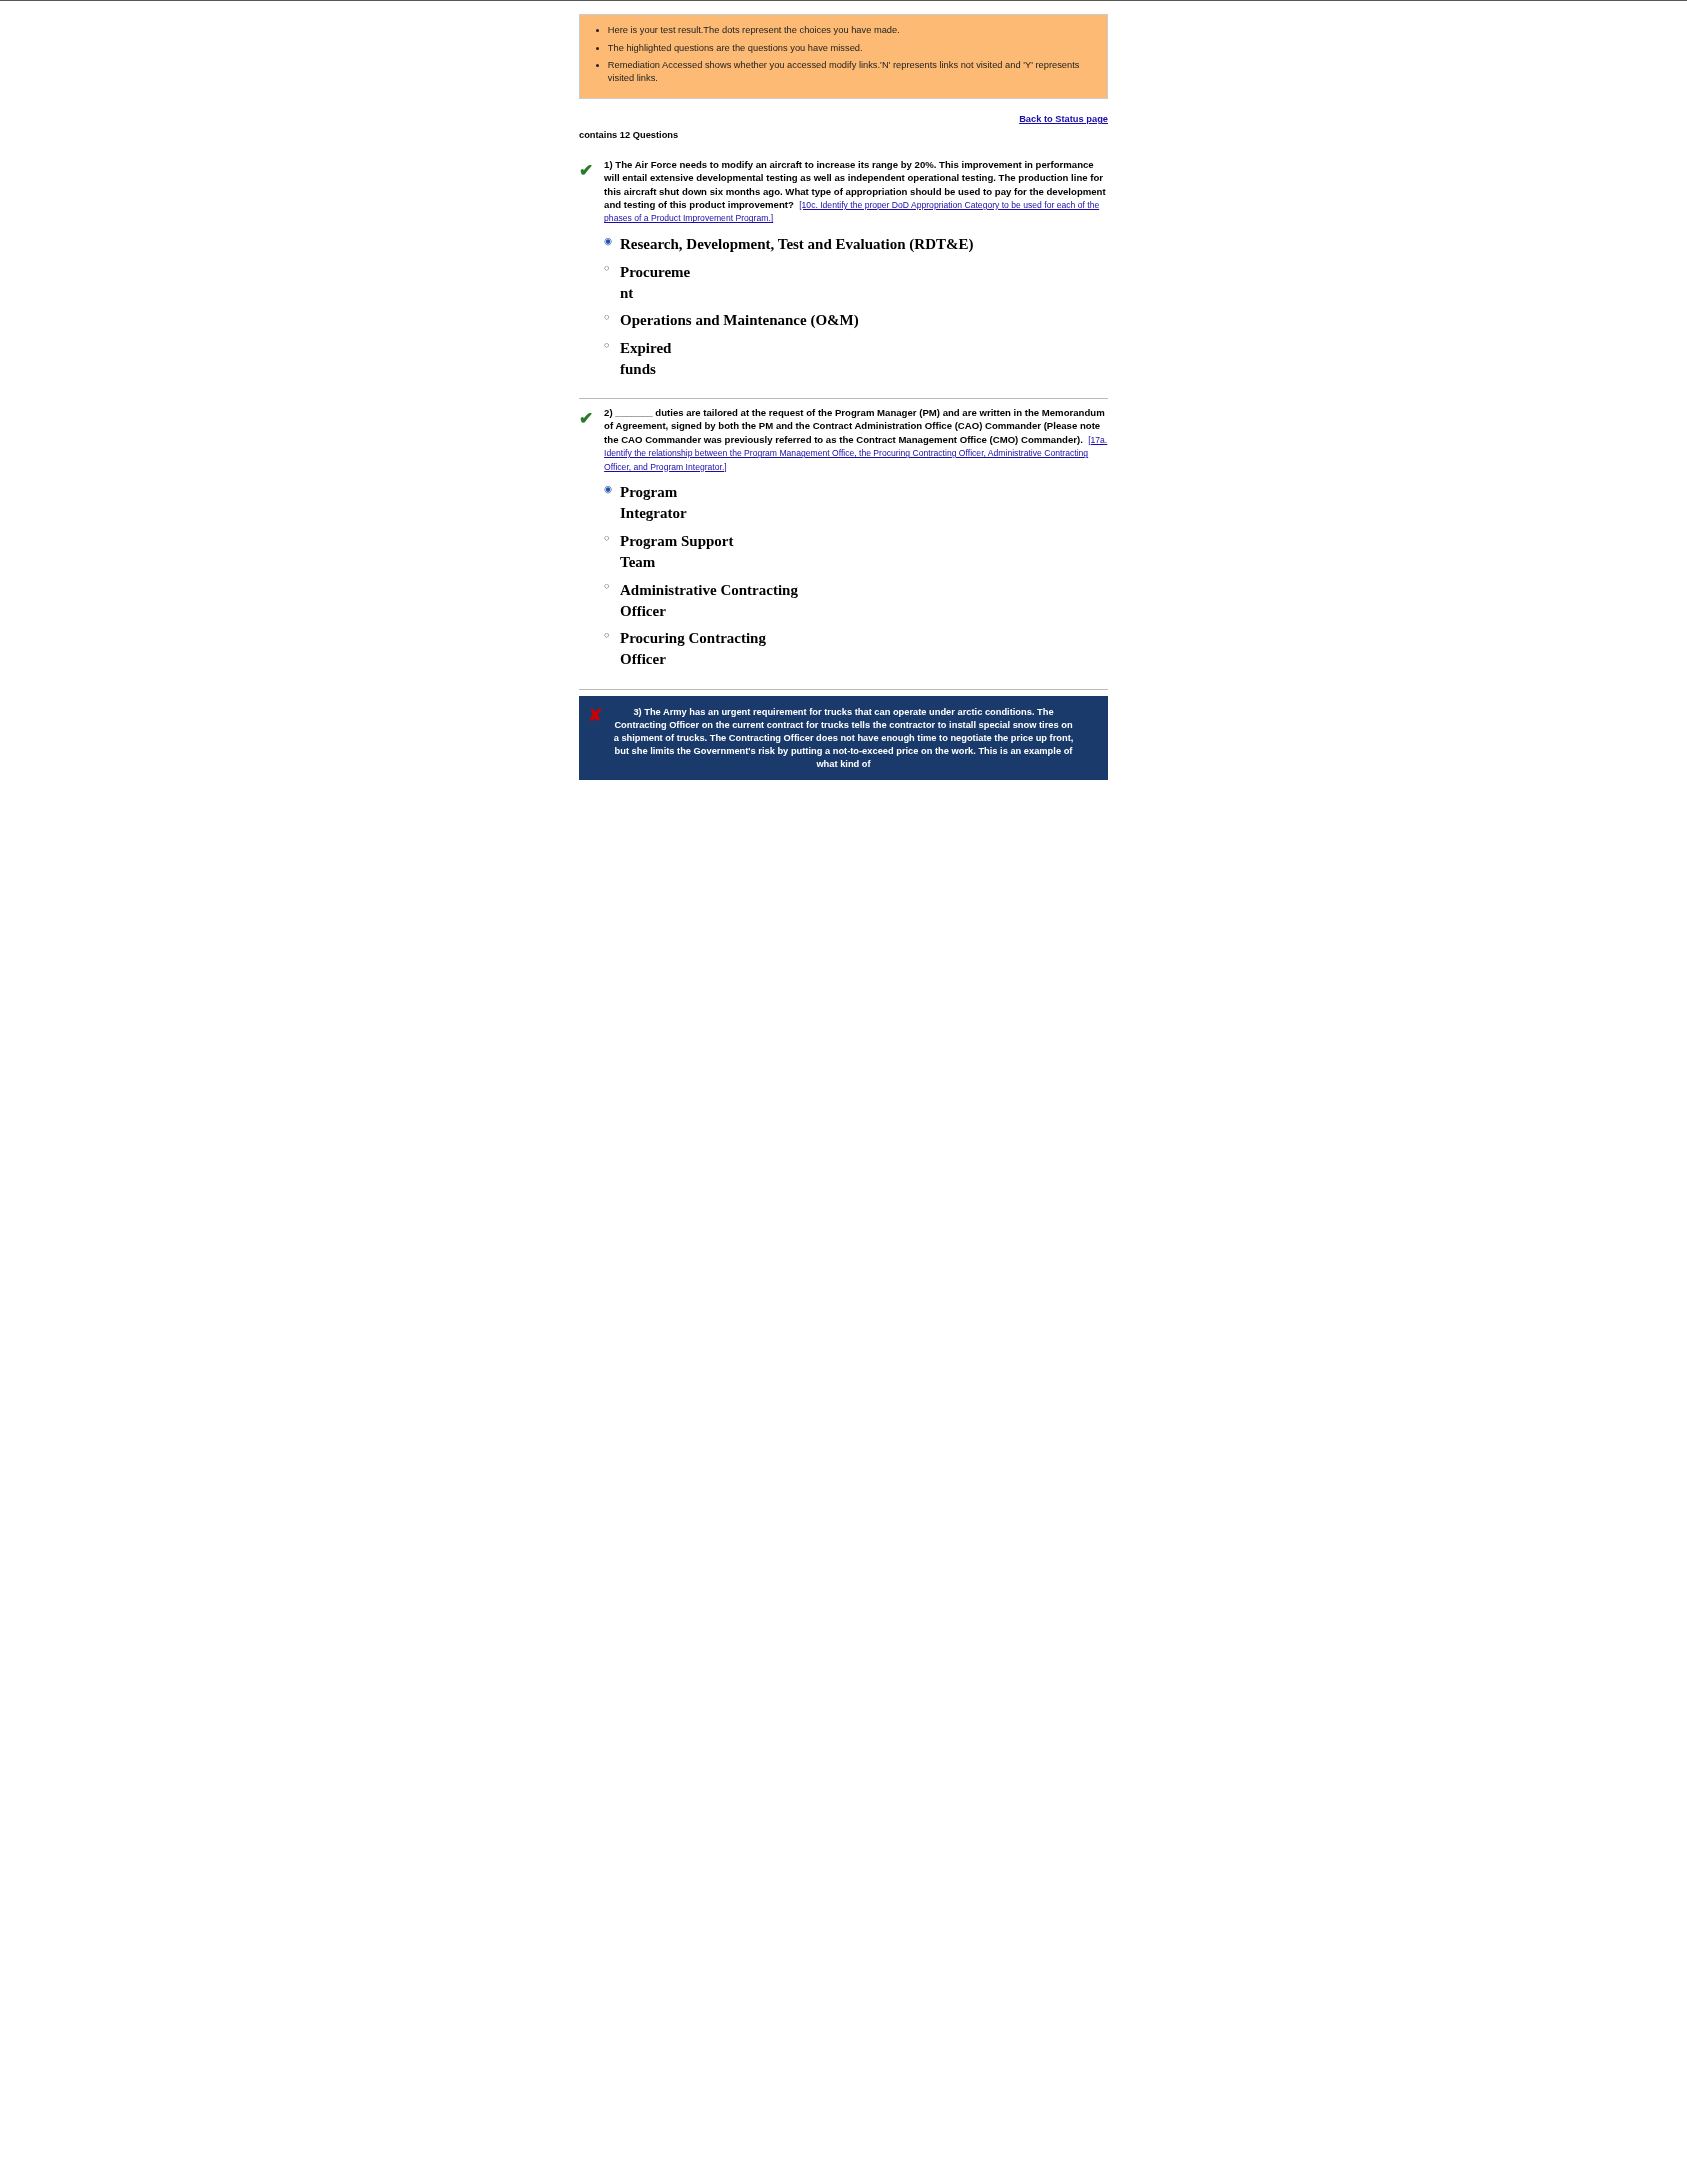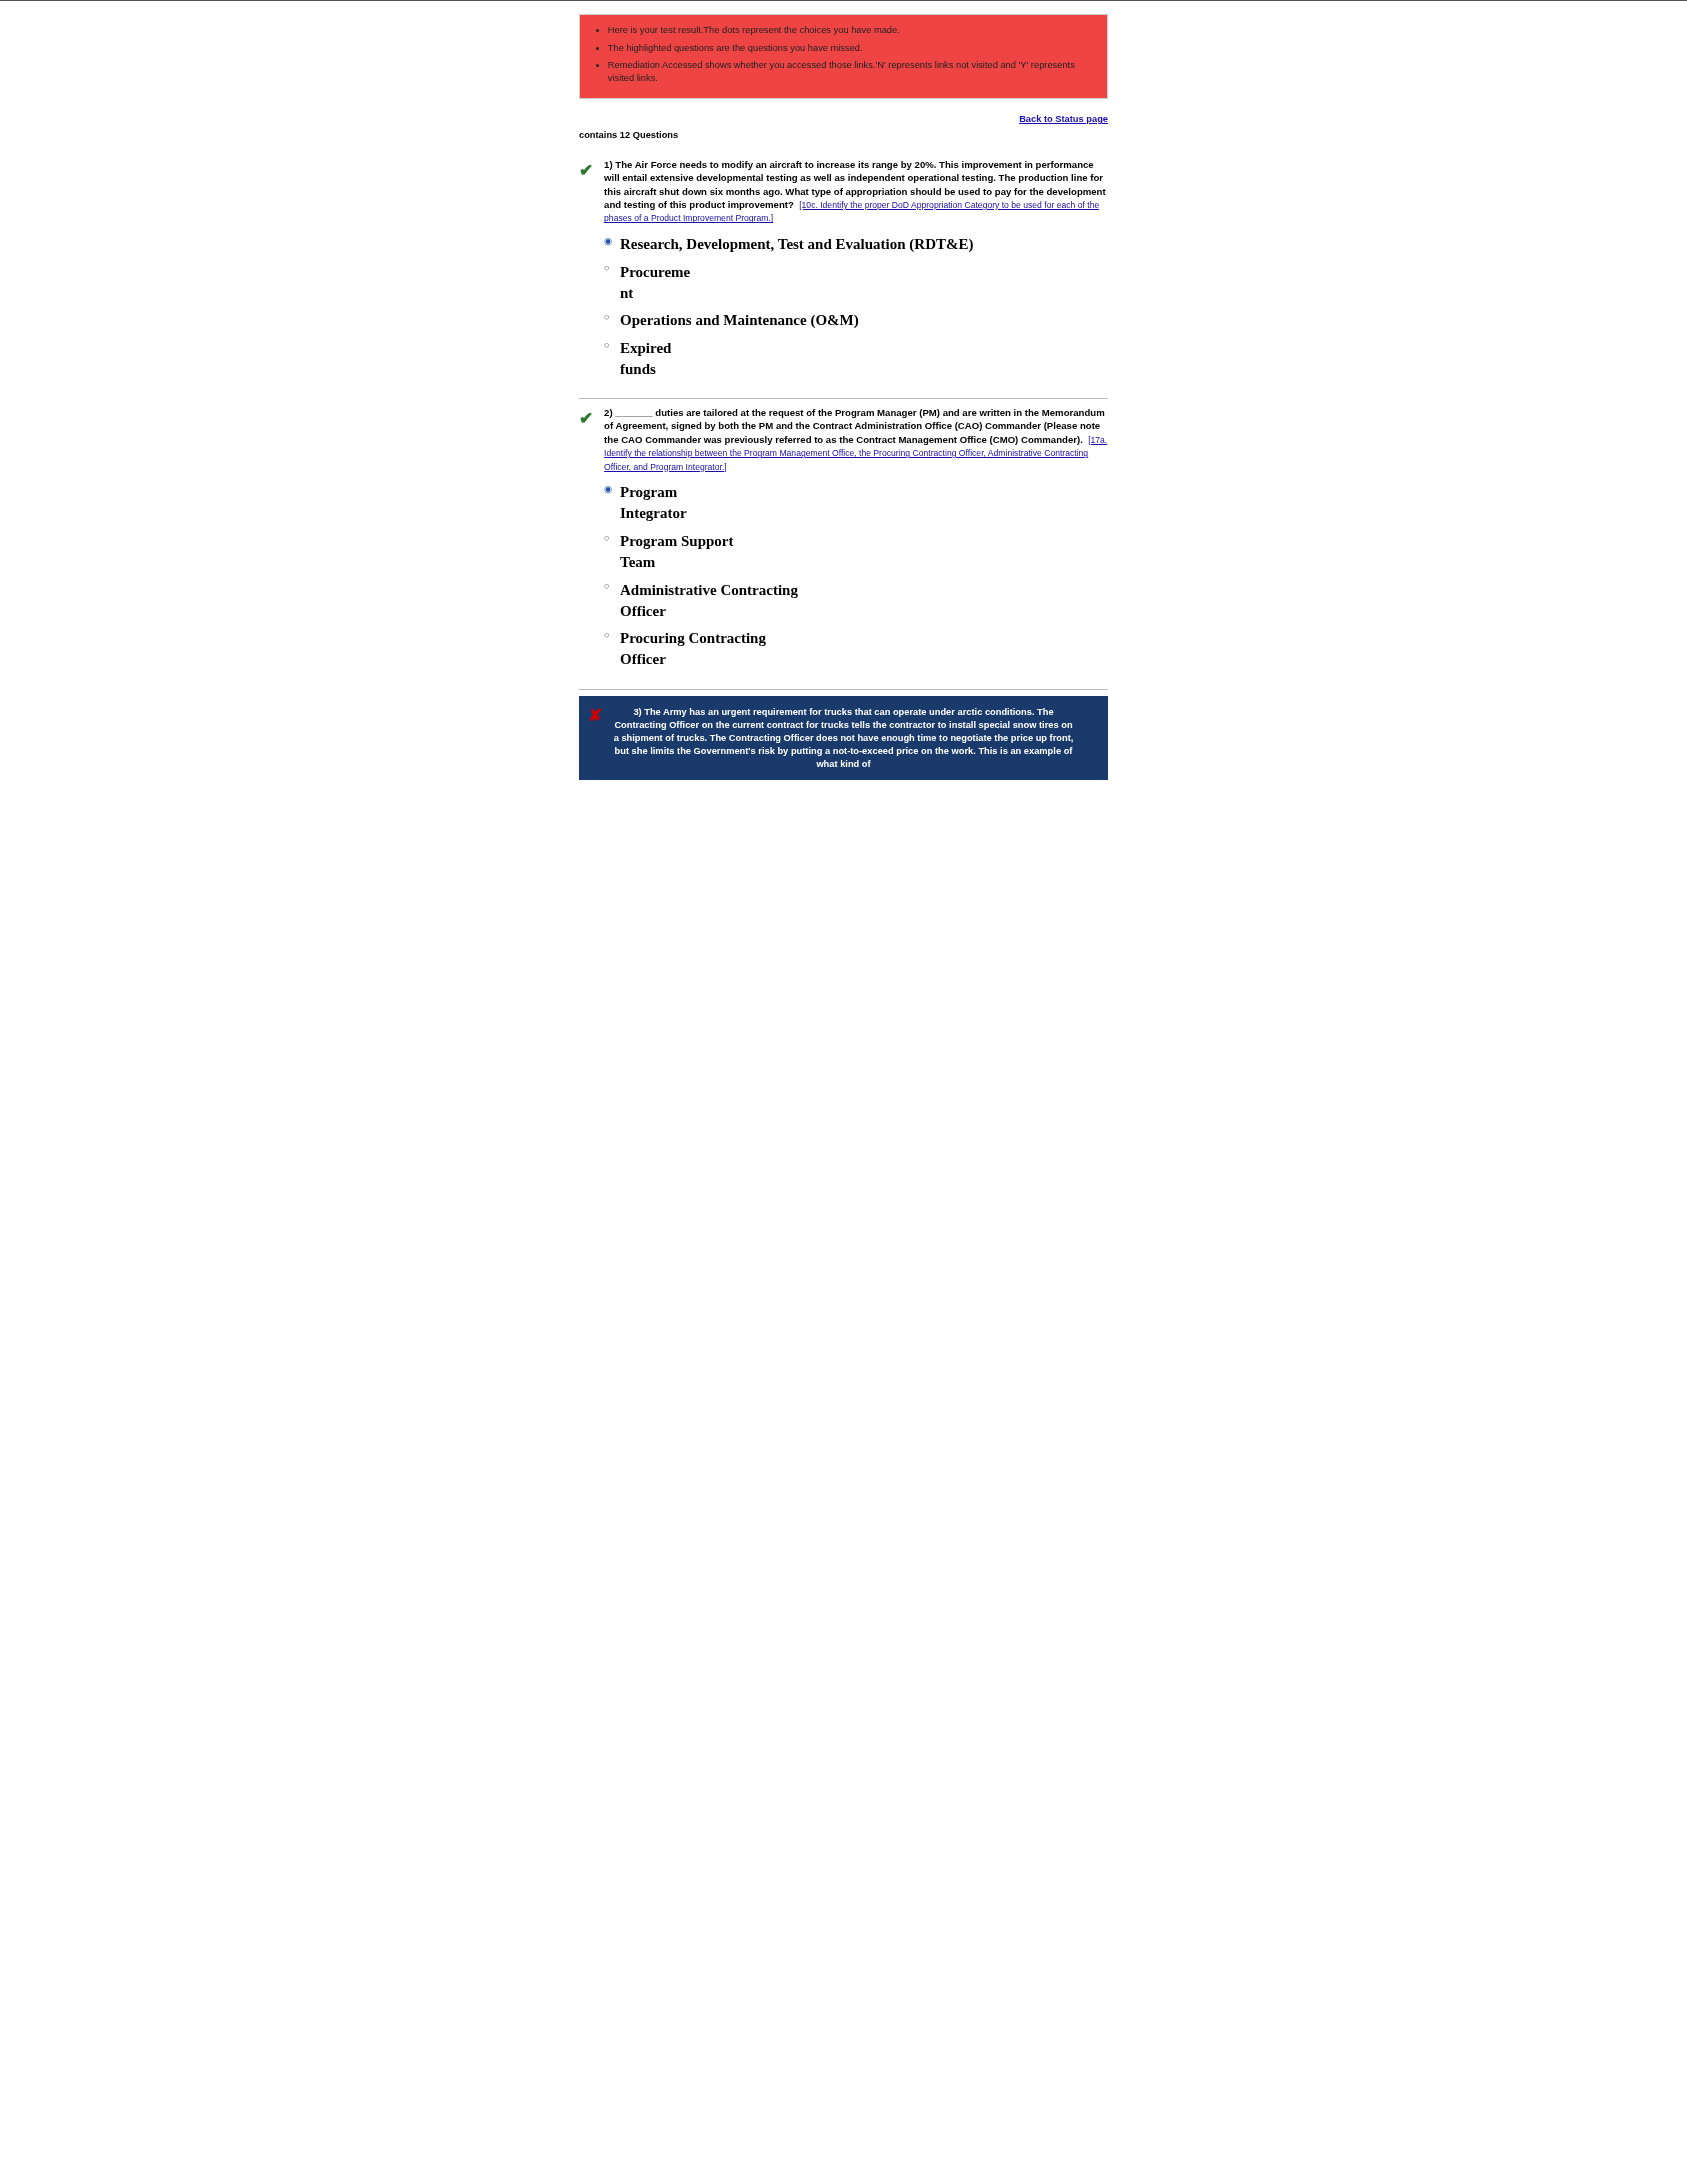--- a/index.html
+++ b/index.html
@@ -25,21 +25,21 @@
 
     .page-title {
       text-align: center;
       color: #c8a000;
       font-size: 20px;
       font-weight: bold;
       margin: 13.2px 0 20px 0;
     }
 
     .info-box {
-      background: #ef4444;
+      background: #fdba74;
       border: 0.7px solid #ccc;
       padding: 9.3px 13.2px;
       margin-bottom: 13.2px;
     }
 
     .info-box ul {
       list-style: disc;
       padding-left: 14.6px;
     }
 
@@ -162,21 +162,21 @@
 <body>
 
 <div class="top-border"></div>
 <div class="page-container">
 
 
   <div class="info-box">
     <ul>
       <li>Here is your test result.The dots represent the choices you have made.</li>
       <li>The highlighted questions are the questions you have missed.</li>
-      <li>Remediation Accessed shows whether you accessed those links.'N' represents links not visited and 'Y' represents visited links.</li>
+      <li>Remediation Accessed shows whether you accessed modify links.'N' represents links not visited and 'Y' represents visited links.</li>
     </ul>
   </div>
 
   <div class="back-link-area">
     <span class="back-link">Back to Status page</span>
   </div>
   <div class="contains-text">contains 12 Questions</div>
 
   <div class="question-block">
     <div class="question-row">

